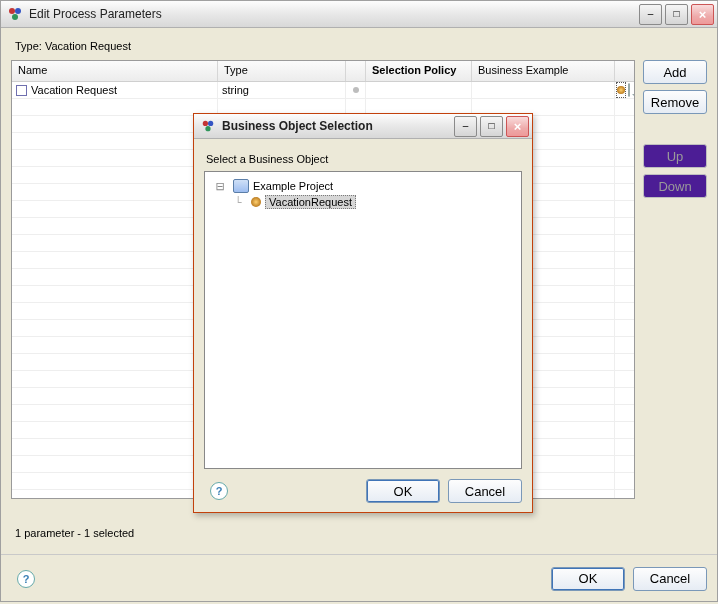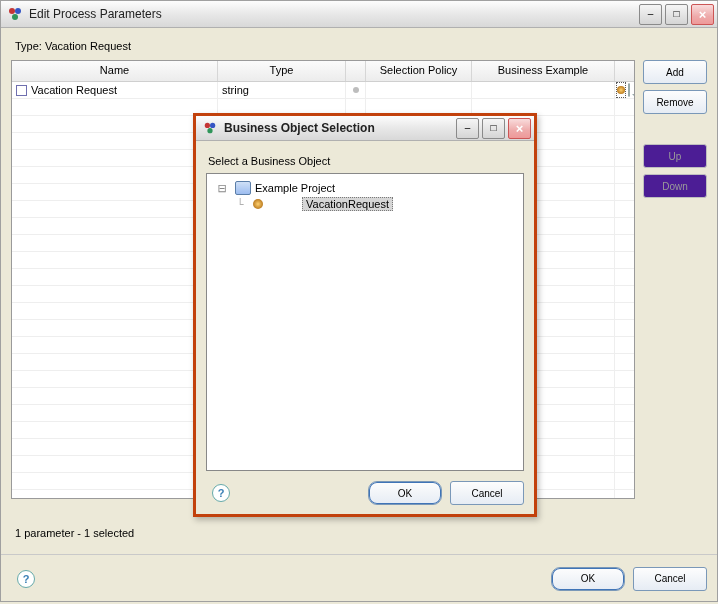--- a/index.html
+++ b/index.html
@@ -68,33 +68,33 @@
     position:relative;
     overflow:hidden;
   }
   .btn-col {width:64px;display:flex;flex-direction:column;gap:6px;}
   .btn {
     height:22px;
     border:1px solid #7a98b8;
     background:linear-gradient(#fdfdfd,#e6ecf4);
     border-radius:3px;
     display:flex;align-items:center;justify-content:center;
-    font-family:inherit;font-size:10px;
+    font-family:inherit;font-size:13px;
     cursor:default;
   }
   .btn.disabled {color:#9a9a9a;border-color:#bfbfbf;background:#4c1d95;}
-  .btn.primary {box-shadow:0 0 0 1px #3f74b7 inset;border-radius:9px;}
+  .btn.primary {box-shadow:0 0 0 1px #3f74b7 inset;}
 
   
-  .tbl-header {display:flex;background:linear-gradient(#fbfbfb,#ececec);height:20px;border-bottom:1px solid #cfcfcf;text-align:center;}
+  .tbl-header {display:flex;background:linear-gradient(#fbfbfb,#ececec);height:20px;border-bottom:1px solid #cfcfcf;}
   .th {border-right:1px solid #d6d6d6;padding:3px 6px;box-sizing:border-box;white-space:nowrap;overflow:hidden;}
   .th.name{width:206px;}
   .th.type{width:128px;}
   .th.sub{width:20px;}
-  .th.sel{width:106px;}
+  .th.sel{width:106px;font-weight:bold;}
   .th.bus{width:143px;}
   .th.end{flex:1;border-right:none;}
 
   
   .row {display:flex;height:16px;border-bottom:1px solid #eeeeee;}
   .td {border-right:1px solid #eeeeee;padding:1px 4px;box-sizing:border-box;display:flex;align-items:center;gap:4px;white-space:nowrap;overflow:hidden;}
   .td.name{width:206px;}
   .td.type{width:128px;}
   .td.sub{width:20px;justify-content:center;}
   .td.sel{width:106px;}
@@ -117,35 +117,35 @@
     border-top:1px solid #c9c9c9;padding:10px; box-sizing:border-box;
     display:flex;align-items:center;
   }
   .help-icon{width:16px;height:16px;border:1px solid #6aa;border-radius:50%;color:#3a7fb5;display:flex;align-items:center;justify-content:center;font-weight:bold;font-size:11px;background:#fff;margin-left:6px;}
   .bottom-bar .spacer{flex:1;}
   .bottom-bar .btn{width:72px;}
 
   
   .modal{
     position:absolute;left:192px;top:112px;width:338px;height:398px;
-    border:3px solid #c2410c;background:#ece9d8;box-shadow:2px 3px 6px rgba(0,0,0,0.25);
+    border:1px solid #c2410c;background:#ece9d8;box-shadow:2px 3px 6px rgba(0,0,0,0.25);
   }
   .modal .title-bar{height:24px;}
   .modal-client{padding:10px;height:calc(100% - 24px);box-sizing:border-box;display:flex;flex-direction:column;}
   .modal-label{padding:4px 2px 6px;}
   .tree-box{
     flex:1;border:1px solid #888;background:#fff;padding:6px 4px 6px 6px;
     overflow:hidden;
   }
   .tree-row{display:flex;align-items:center;gap:4px;height:16px;}
   .tree-indent{display:inline-block;width:18px;text-align:center;color:#888;}
   .tree-lines{display:inline-block;width:18px;text-align:center;color:#b0b0b0;font-family:monospace;}
   .folder-icon{width:14px;height:12px;background:linear-gradient(#cfe0f7,#9dbdf0);border:1px solid #5b7ea8;border-radius:2px;}
   .bean-icon{width:10px;height:10px;border-radius:50%;background:radial-gradient(#ffd070,#a05a00);}
-  .tree-sel{background:#d6d6d6;padding:0 3px;border:1px dotted #7a7a7a;margin-left:35px;}
+  .tree-sel{background:#d6d6d6;padding:0 3px;border:1px dotted #7a7a7a;}
 
   .modal-footer{display:flex;align-items:center;padding-top:10px;gap:8px;}
   .modal-footer .spacer{flex:1;}
   .modal-footer .btn{width:72px;}
 
   svg.logo{display:block;}
 </style>
 </head>
 <body>
 

